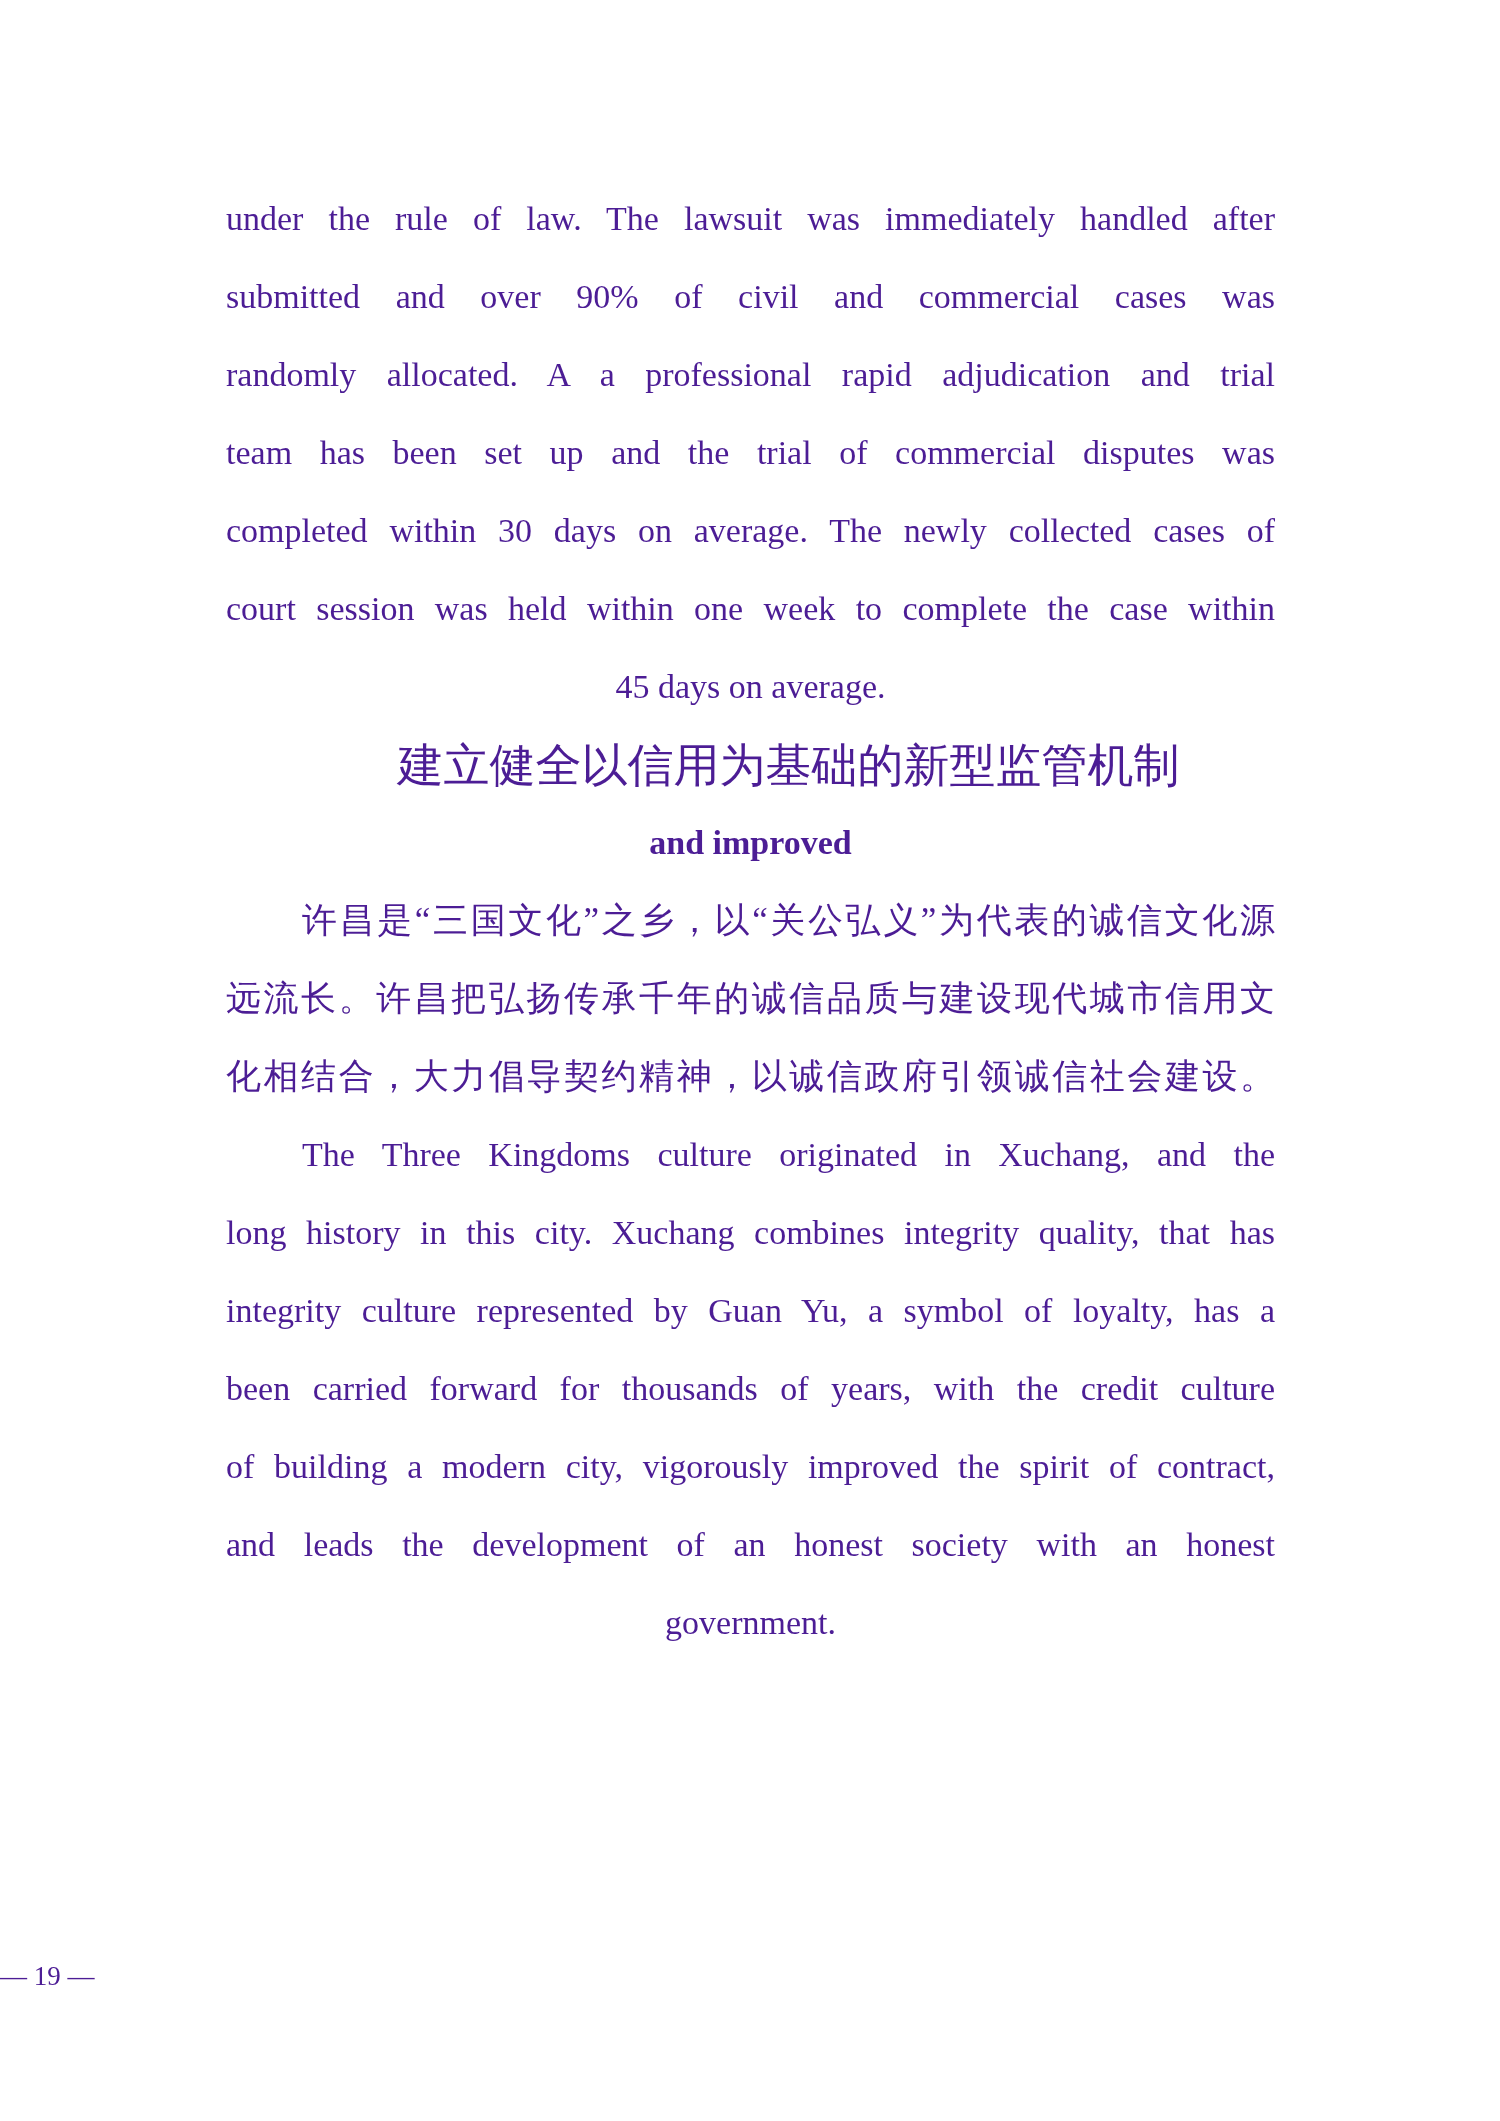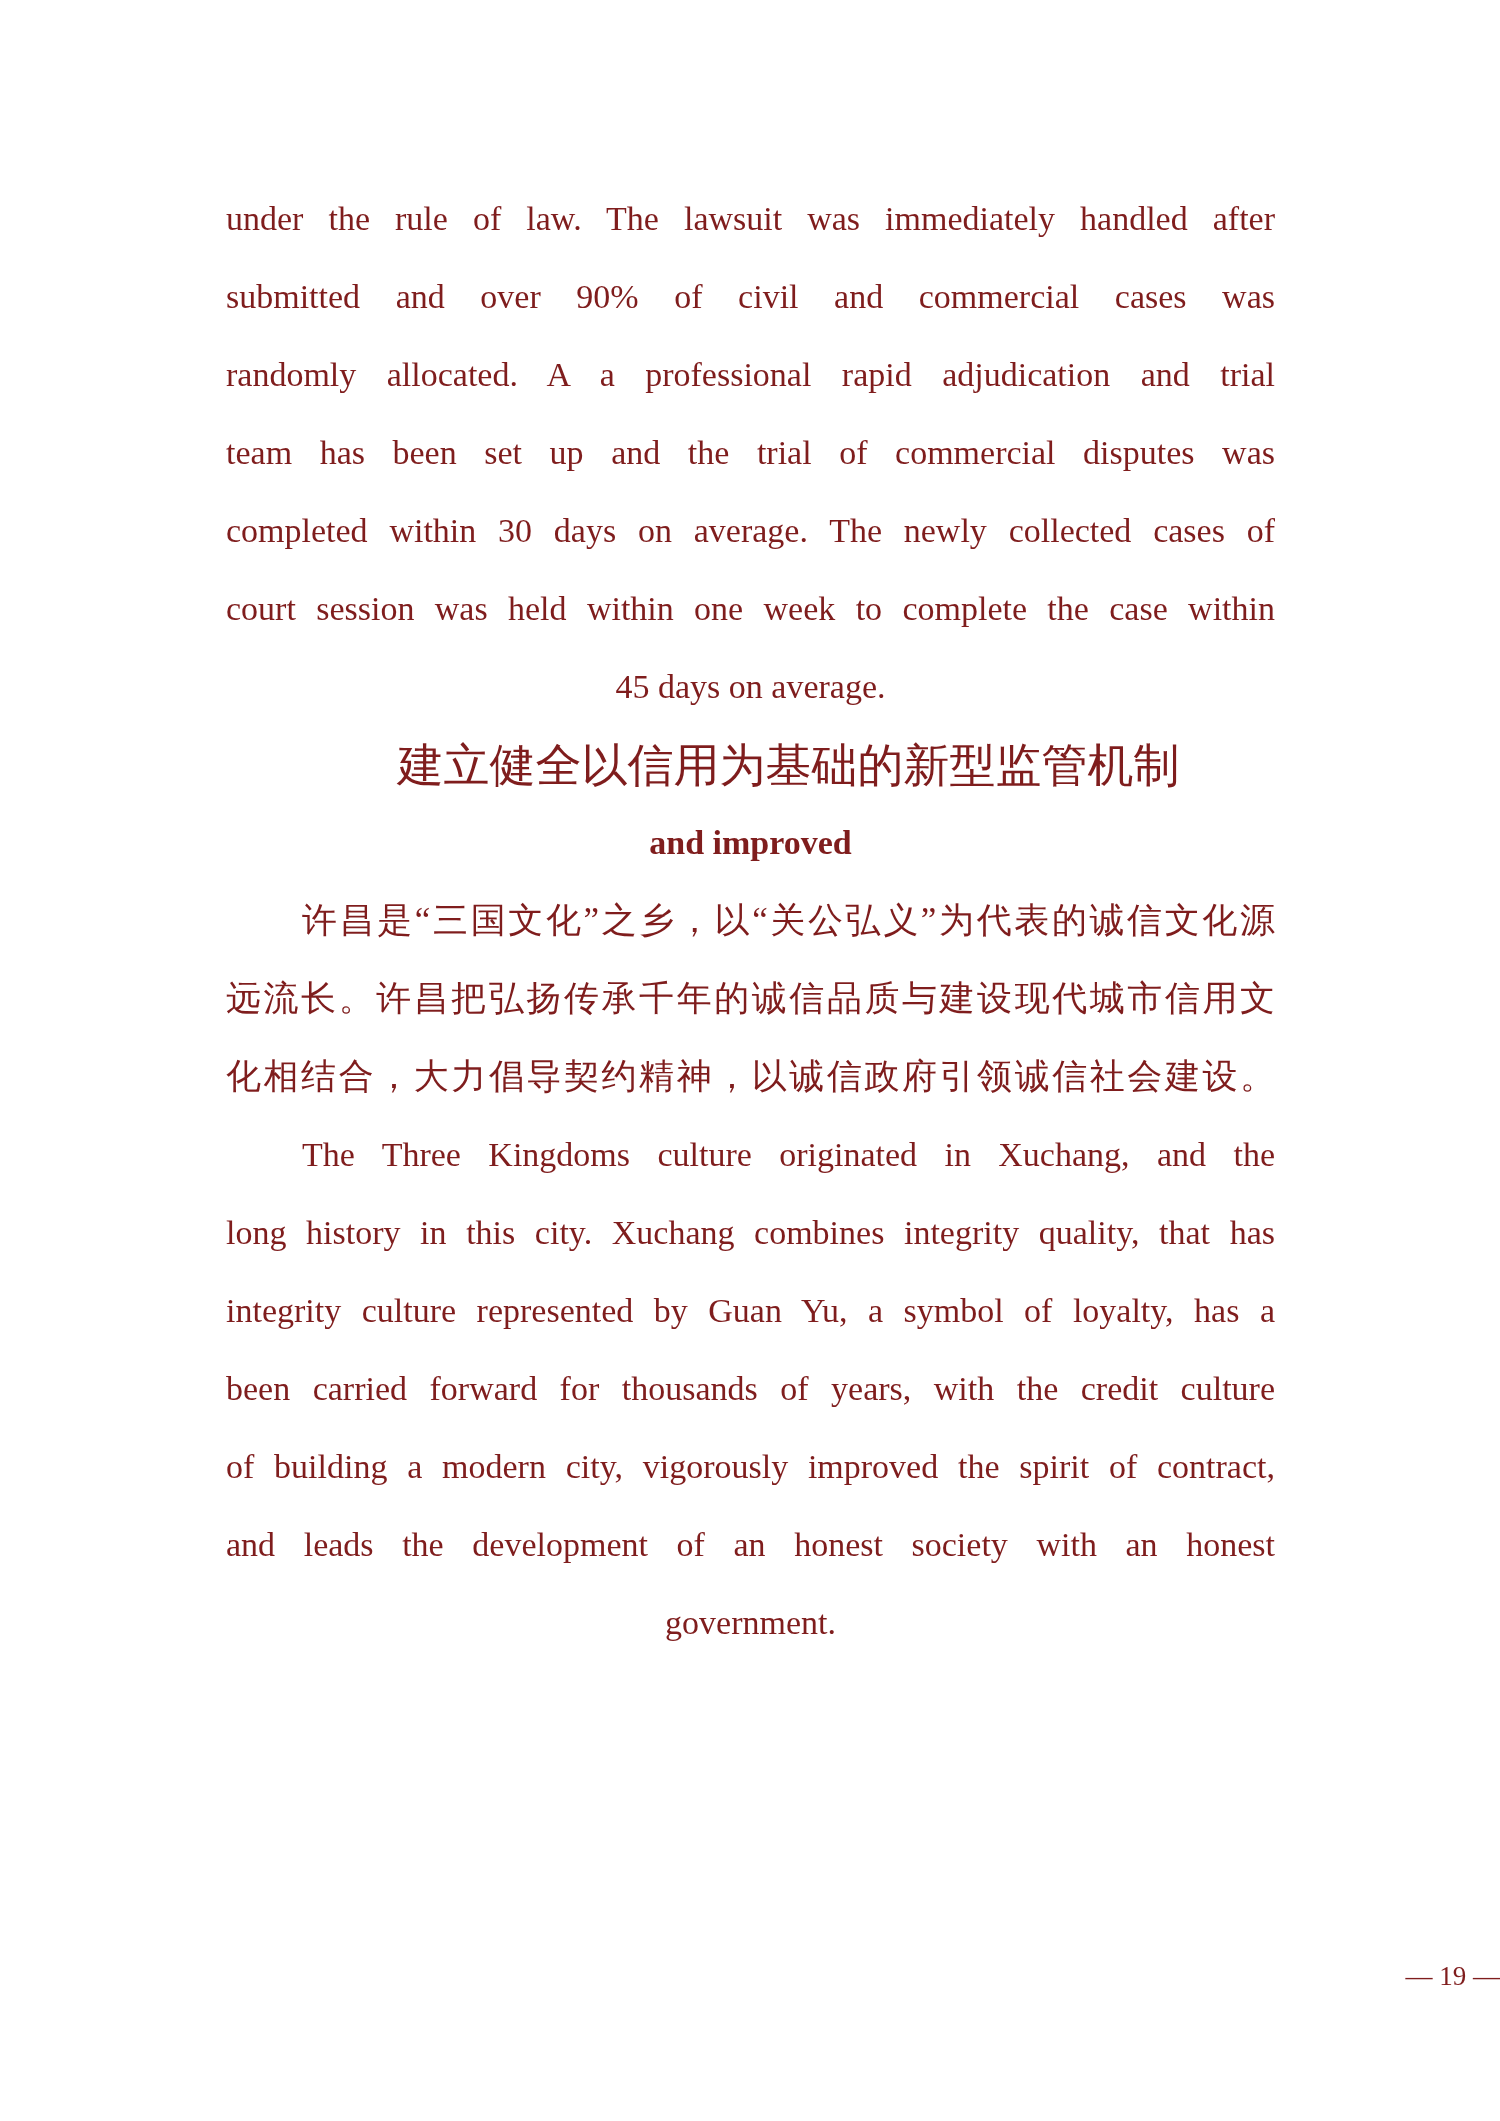--- a/index.html
+++ b/index.html
@@ -5,21 +5,21 @@
   html, body {
     margin: 0;
     padding: 0;
     background: #ffffff;
   }
   .page {
     position: relative;
     width: 1500px;
     height: 2121px;
     background: #ffffff;
-    color: #7f1d1d;
+    color: #4c1d95;
     font-family: "Liberation Serif", "DejaVu Serif", serif;
     overflow: hidden;
   }
   .text-block {
     position: absolute;
     left: 226px;
     top: 180px;
     width: 1049px;
   }
   .line {
@@ -51,21 +51,21 @@
   .zhh {
     font-size: 46px;
     font-weight: normal;
     font-family: "Liberation Sans", "DejaVu Sans", sans-serif;
   }
   .footer {
     position: absolute;
     left: 0;
     top: 1956px;
     width: 100%;
-    text-align: right;
+    text-align: left;
     font-size: 27px;
     line-height: 40px;
   }
 </style>
 </head>
 <body>
 
 <div class="page">
   <div class="text-block">
 

